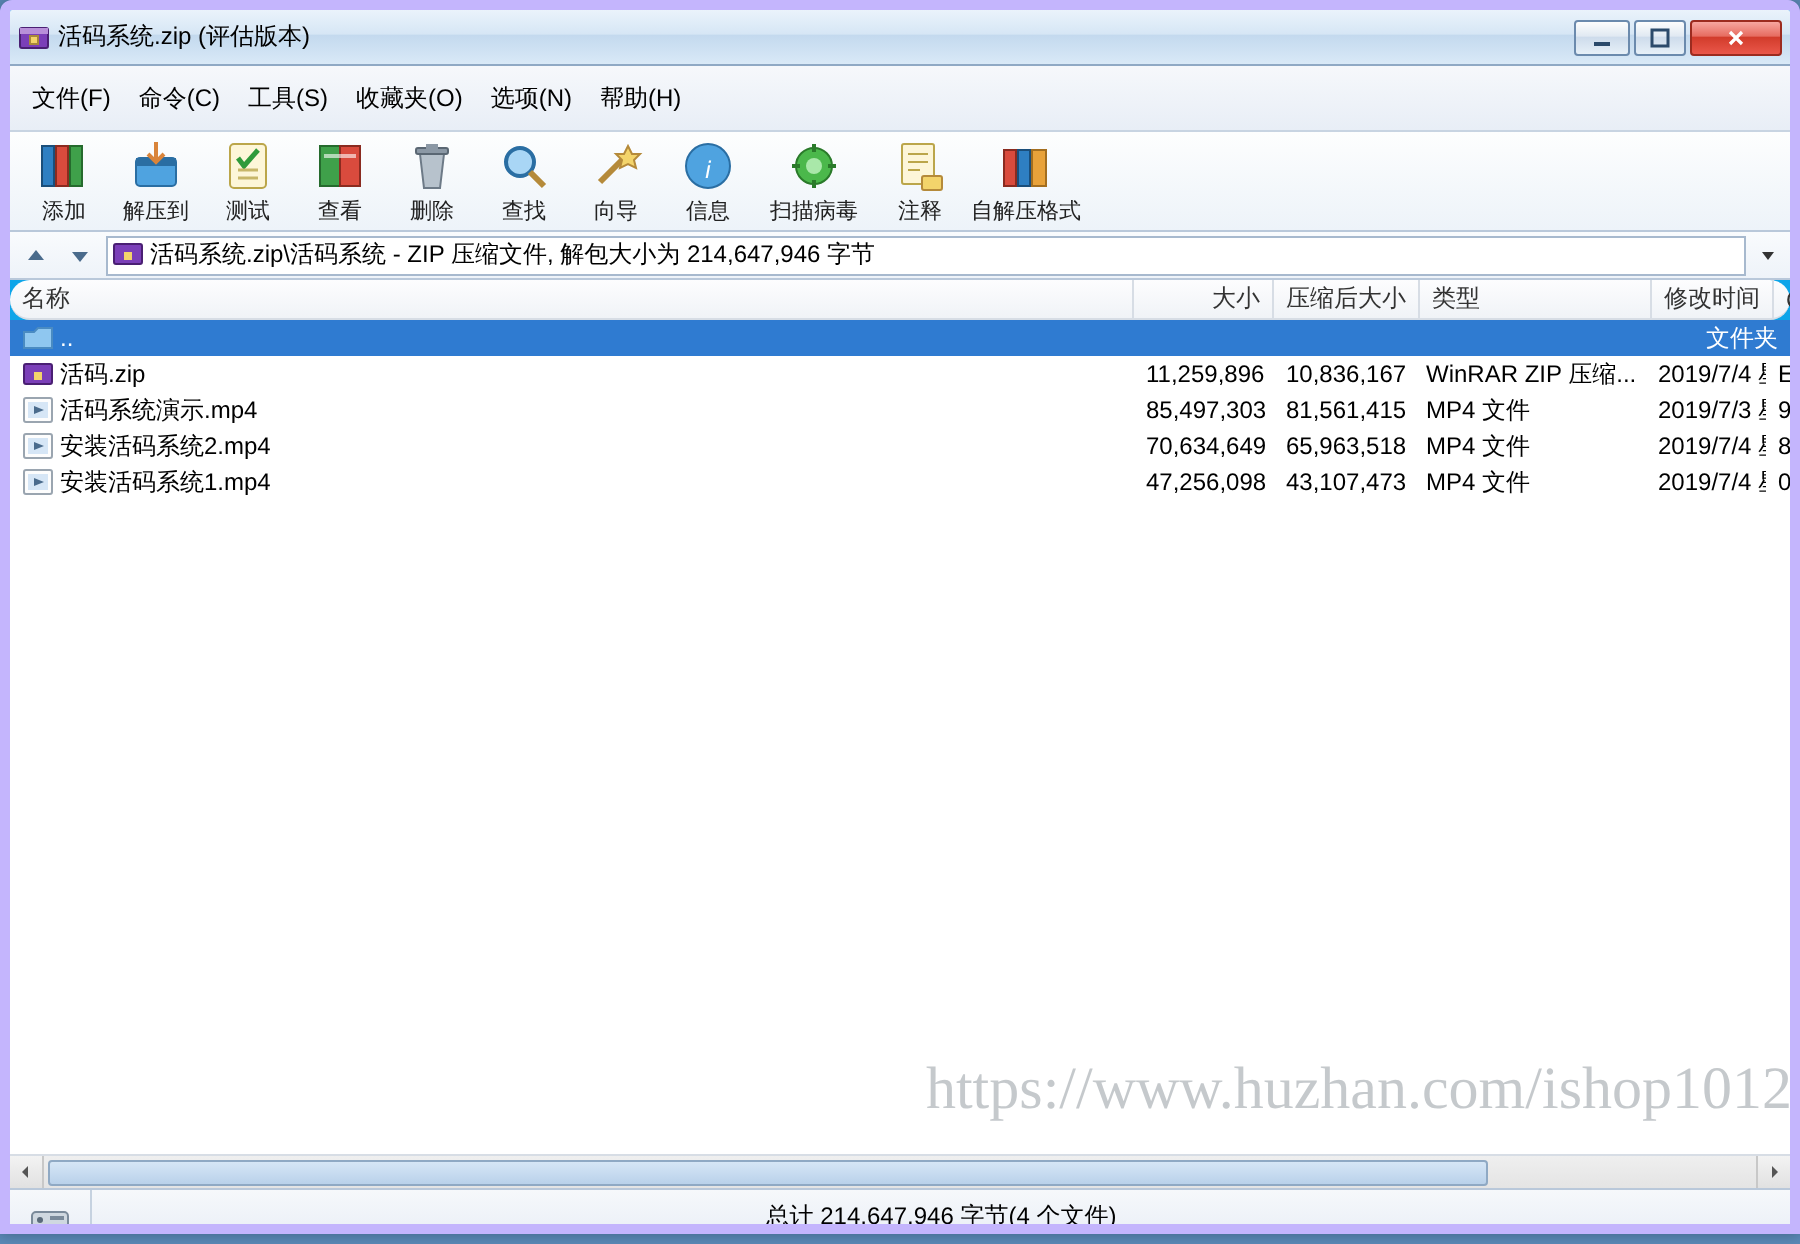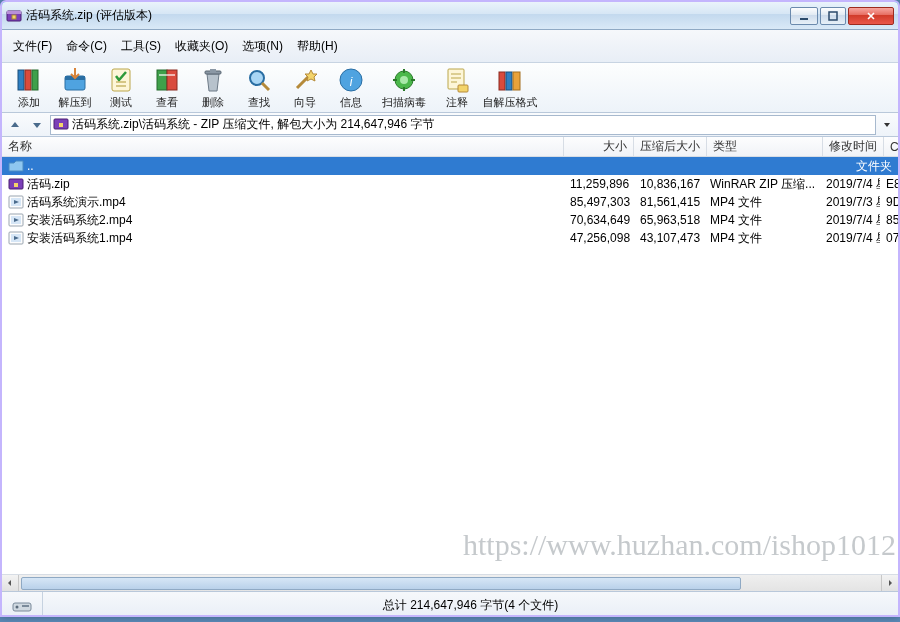--- a/index.html
+++ b/index.html
@@ -1,17 +1,17 @@
 <!DOCTYPE html>
 <html><head>
 <meta charset="utf-8">
 <style>
 * { margin: 0; padding: 0; box-sizing: border-box; font-family: "Microsoft YaHei", "Segoe UI", Tahoma, sans-serif; font-size: 12px; }
 body { background: #5b8ab8; width: 900px; height: 622px; overflow: hidden; position: relative; }
-.window { width: 900px; height: 617px; background: #0ea5e9; border: 2px solid #c4b5fd; border-radius: 6px 6px 0 0; overflow: hidden; box-shadow: 0 0 8px rgba(0,0,0,.3); }
+.window { width: 900px; height: 617px; background: #0ea5e9; border: 5px solid #c4b5fd; border-radius: 6px 6px 0 0; overflow: hidden; box-shadow: 0 0 8px rgba(0,0,0,.3); }
 
 
 .titlebar { height: 28px; background: linear-gradient(#eaf3fb,#d6e6f5 45%,#c3d9ee 46%,#d9e9f7); display: flex; align-items: center; padding: 0 4px; border-bottom: 1px solid #8fa9c4; }
 .titlebar .app-icon { width: 16px; height: 16px; margin-right: 4px; }
 .titlebar .title { flex: 1; color: #000; font-size: 12px; }
 .win-btns { display: flex; gap: 0; }
 .win-btn { width: 28px; height: 18px; border: 1px solid #6b8aad; background: linear-gradient(#fdfdfd,#e0e9f2 45%,#cddbeb 46%,#e7f0f8); border-radius: 2px; margin-left: 2px; display: flex; align-items: center; justify-content: center; cursor: default; }
 .win-btn.max { width: 26px; }
 .win-btn.close { width: 46px; background: linear-gradient(#f7a6a0,#e66b5f 45%,#d13b2a 46%,#ea574a); border-color: #9c2b1f; }
 .win-btn svg { width: 10px; height: 10px; }
@@ -29,21 +29,21 @@
 
 
 .addressbar { height: 24px; background: linear-gradient(#f9fbfd,#eef3f9); border-bottom: 1px solid #b9c8da; display: flex; align-items: center; padding: 0 4px; gap: 4px; }
 .nav-arrow { width: 18px; height: 18px; display: flex; align-items: center; justify-content: center; border: 1px solid transparent; border-radius: 2px; cursor: default; }
 .addr-box { flex: 1; height: 20px; border: 1px solid #a7b9ce; background: #fff; display: flex; padding: 0 2px; }
 .addr-box .addr-icon { width: 16px; height: 16px; margin-right: 3px; }
 .addr-box .addr-text { flex: 1; color: #000; font-size: 12px; white-space: nowrap; overflow: hidden; }
 .addr-dd { width: 14px; height: 18px; display: flex; align-items: center; justify-content: center; cursor: default; }
 
 
-.cols { height: 20px; background: linear-gradient(#fdfdfe,#f0f3f7); border-bottom: 1px solid #d7dde5; display: flex; align-items: stretch; }
+.cols { height: 20px; background: linear-gradient(#fdfdfe,#f0f3f7); border-bottom: 1px solid #d7dde5; display: flex; align-items: stretch; border-radius: 10px; }
 .col { border-right: 1px solid #d7dde5; padding: 0 6px; display: flex; align-items: center; color: #333; font-size: 12px; white-space: nowrap; }
 .col.right { justify-content: flex-end; }
 .c-name { flex: 0 0 562px; }
 .c-size { flex: 0 0 70px; }
 .c-packed { flex: 0 0 70px; }
 .c-type { flex: 0 0 116px; }
 .c-mod { flex: 0 0 60px; }
 .c-crc { flex: 1; }
 
 

